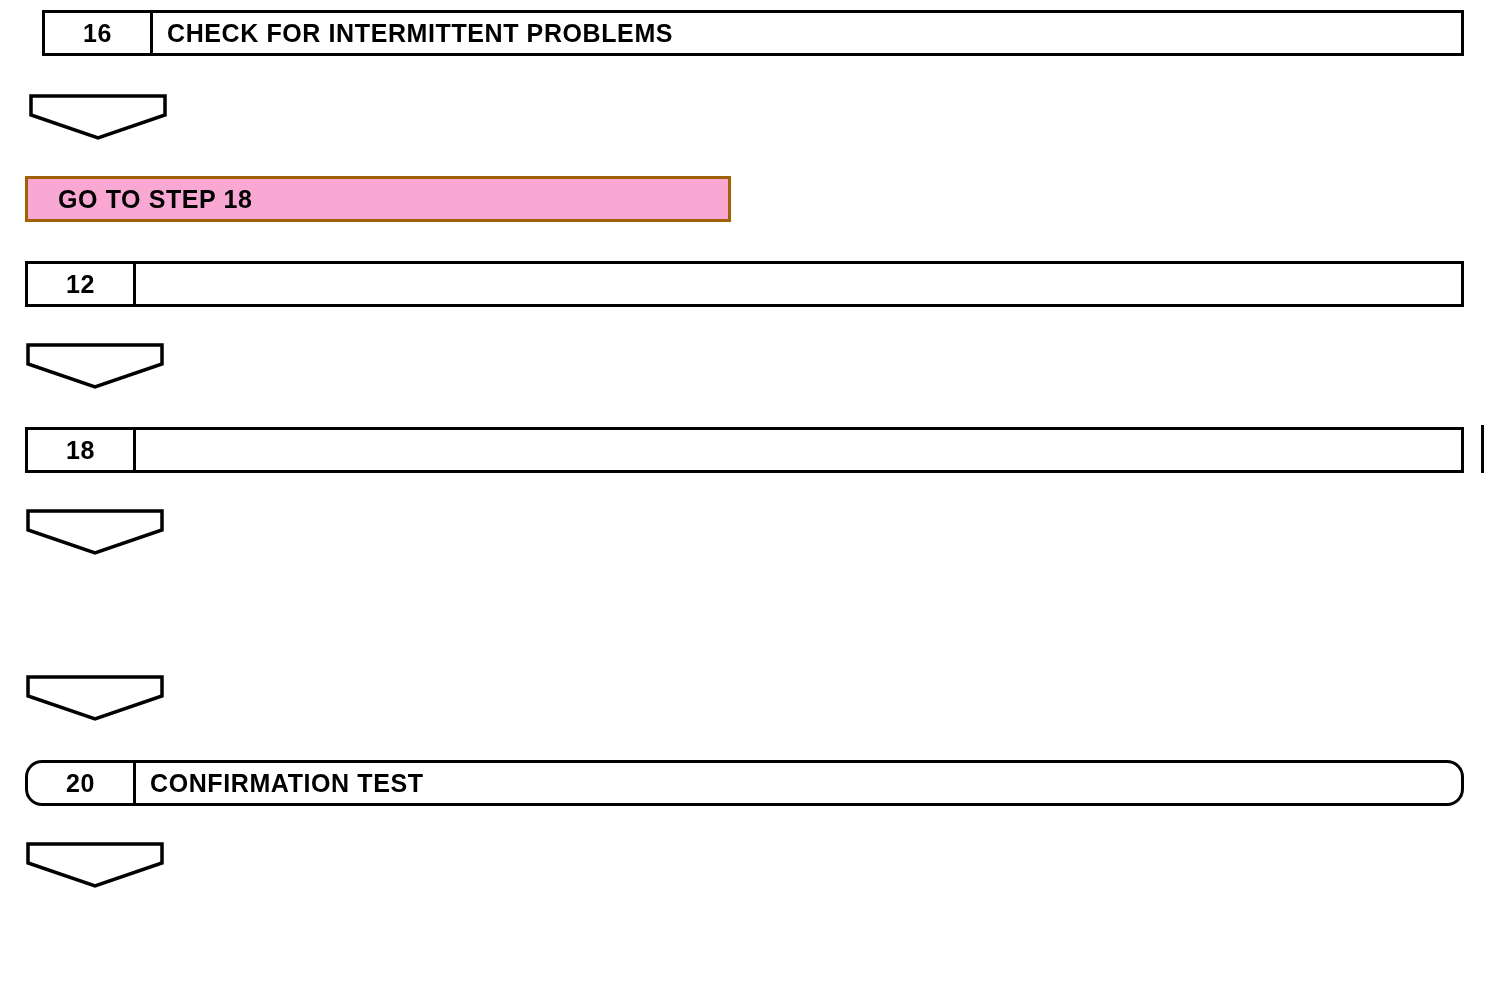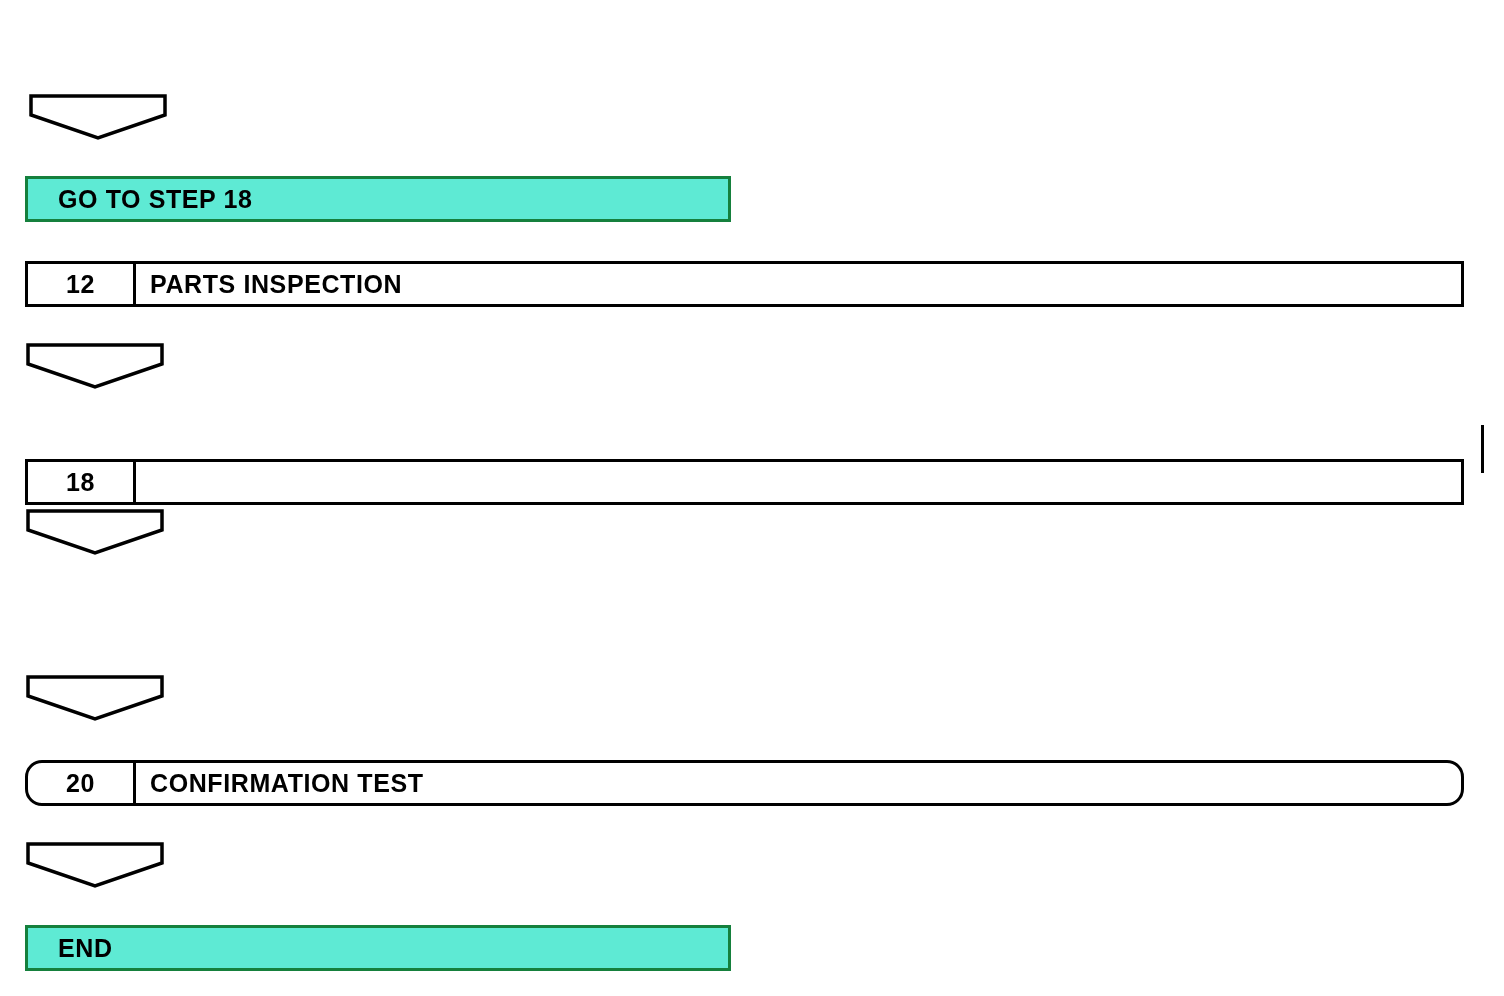--- a/index.html
+++ b/index.html
@@ -52,22 +52,22 @@
     font-weight: bold;
     letter-spacing: 0.6px;
     color: #000;
     white-space: nowrap;
   }
 
   
   .plain-box {
     position: absolute;
     box-sizing: border-box;
-    border: 3px solid #15803d;
-    background: #5eead4;
+    border: 3px solid #a16207;
+    background: #f9a8d4;
     height: 46px;
     display: flex;
     align-items: center;
     padding-left: 30px;
     font-size: 25px;
     font-weight: bold;
     letter-spacing: 0.6px;
     color: #000;
     white-space: nowrap;
   }
@@ -89,41 +89,44 @@
     position: absolute;
     background: #000;
     width: 3px;
   }
 </style>
 </head>
 <body>
 
 <div id="flow">
 
+  <div class="step-row" style="left:42px; top:10px; width:1422px;">
+    <div class="step-num">16</div>
+    <div class="step-title">CHECK FOR INTERMITTENT PROBLEMS</div>
+  </div>
 
   <div class="arrow" style="left:28px; top:93px;">
     <svg viewBox="0 0 140 48" xmlns="http://www.w3.org/2000/svg">
       <polygon points="3,3 137,3 137,22 70,45 3,22" fill="#ffffff" stroke="#000000" stroke-width="3.5" stroke-linejoin="miter"></polygon>
     </svg>
   </div>
 
   <div class="plain-box" style="left:25px; top:176px; width:706px;">GO TO STEP 18</div>
 
   <div class="step-row" style="left:25px; top:261px; width:1439px;">
     <div class="step-num">12</div>
-    <div class="step-title">PARTS INSPECTION</div>
   </div>
 
   <div class="arrow" style="left:25px; top:342px;">
     <svg viewBox="0 0 140 48" xmlns="http://www.w3.org/2000/svg">
       <polygon points="3,3 137,3 137,22 70,45 3,22" fill="#ffffff" stroke="#000000" stroke-width="3.5" stroke-linejoin="miter"></polygon>
     </svg>
   </div>
 
-  <div class="step-row" style="left:25px; top:427px; width:1439px;margin-top:32px;">
+  <div class="step-row" style="left:25px; top:427px; width:1439px;">
     <div class="step-num">18</div>
   </div>
 
   <div class="edge-tick" style="left:1481px; top:425px; height:48px;"></div>
 
   <div class="arrow" style="left:25px; top:508px;">
     <svg viewBox="0 0 140 48" xmlns="http://www.w3.org/2000/svg">
       <polygon points="3,3 137,3 137,22 70,45 3,22" fill="#ffffff" stroke="#000000" stroke-width="3.5" stroke-linejoin="miter"></polygon>
     </svg>
   </div>
@@ -139,15 +142,14 @@
     <div class="step-num">20</div>
     <div class="step-title">CONFIRMATION TEST</div>
   </div>
 
   <div class="arrow" style="left:25px; top:841px;">
     <svg viewBox="0 0 140 48" xmlns="http://www.w3.org/2000/svg">
       <polygon points="3,3 137,3 137,22 70,45 3,22" fill="#ffffff" stroke="#000000" stroke-width="3.5" stroke-linejoin="miter"></polygon>
     </svg>
   </div>
 
-  <div class="plain-box" style="left:25px; top:925px; width:706px;">END</div>
 
 </div>
 
 </body></html>

